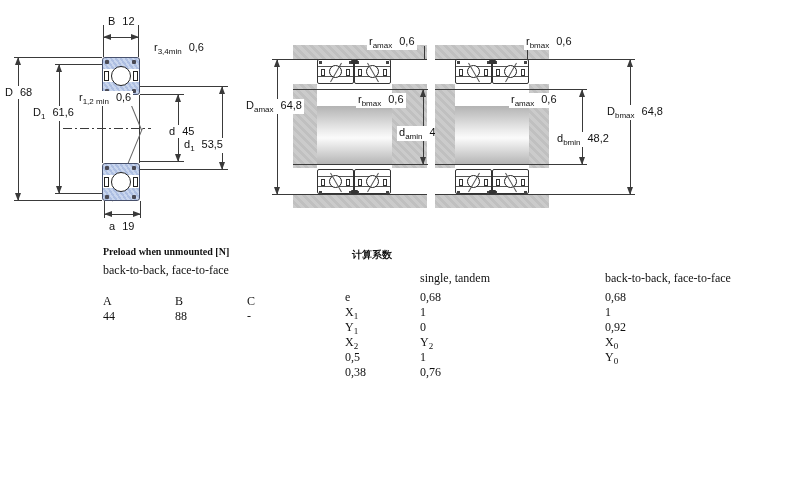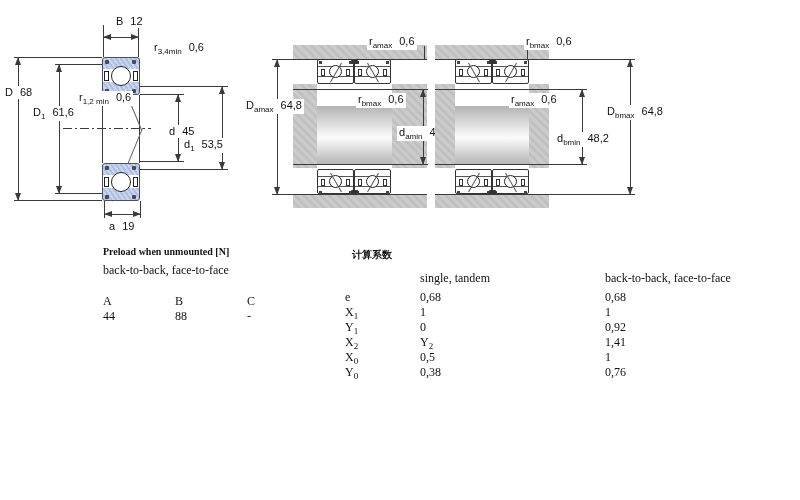--- a/index.html
+++ b/index.html
@@ -56,21 +56,21 @@
 </head>
 <body>
 
 <div id="canvas">
 
   <div>
 
     <div class="vl" style="left:103px;top:25px;height:32px;"></div>
     <div class="vl" style="left:138px;top:25px;height:32px;"></div>
     <div class="ha" style="left:103px;top:37px;width:36px;"></div>
-    <div class="dl" style="left:114px;top:15px;"><span>B</span><span class="val">12</span></div>
+    <div class="dl" style="left:106px;top:15px;"><span>B</span><span class="val">12</span></div>
 
     <div class="dl" style="left:152px;top:41px;"><span>r</span><sub>3,4min</sub><span class="val">0,6</span></div>
 
     <div class="hl" style="left:14px;top:57px;width:88px;"></div>
     <div class="hl" style="left:14px;top:200px;width:88px;"></div>
     <div class="hl" style="left:55px;top:64px;width:47px;"></div>
     <div class="hl" style="left:55px;top:193px;width:47px;"></div>
     <div class="va" style="left:18px;top:57px;height:144px;"></div>
     <div class="va" style="left:59px;top:64px;height:130px;"></div>
     <div class="dl" style="left:3px;top:86px;"><span>D</span><span class="val">68</span></div>
@@ -290,21 +290,20 @@
       <div>1</div>
       <div>1</div>
 
       <div><span>Y</span><sub>1</sub></div>
       <div>0</div>
       <div>0,92</div>
 
       <div><span>X</span><sub>2</sub></div>
 
       <div><span>Y</span><sub>2</sub></div>
-      <div>1,41</div>
 
       <div><span>X</span><sub>0</sub></div>
       <div>0,5</div>
       <div>1</div>
 
       <div><span>Y</span><sub>0</sub></div>
       <div>0,38</div>
       <div>0,76</div>
     </div>
   </div>

